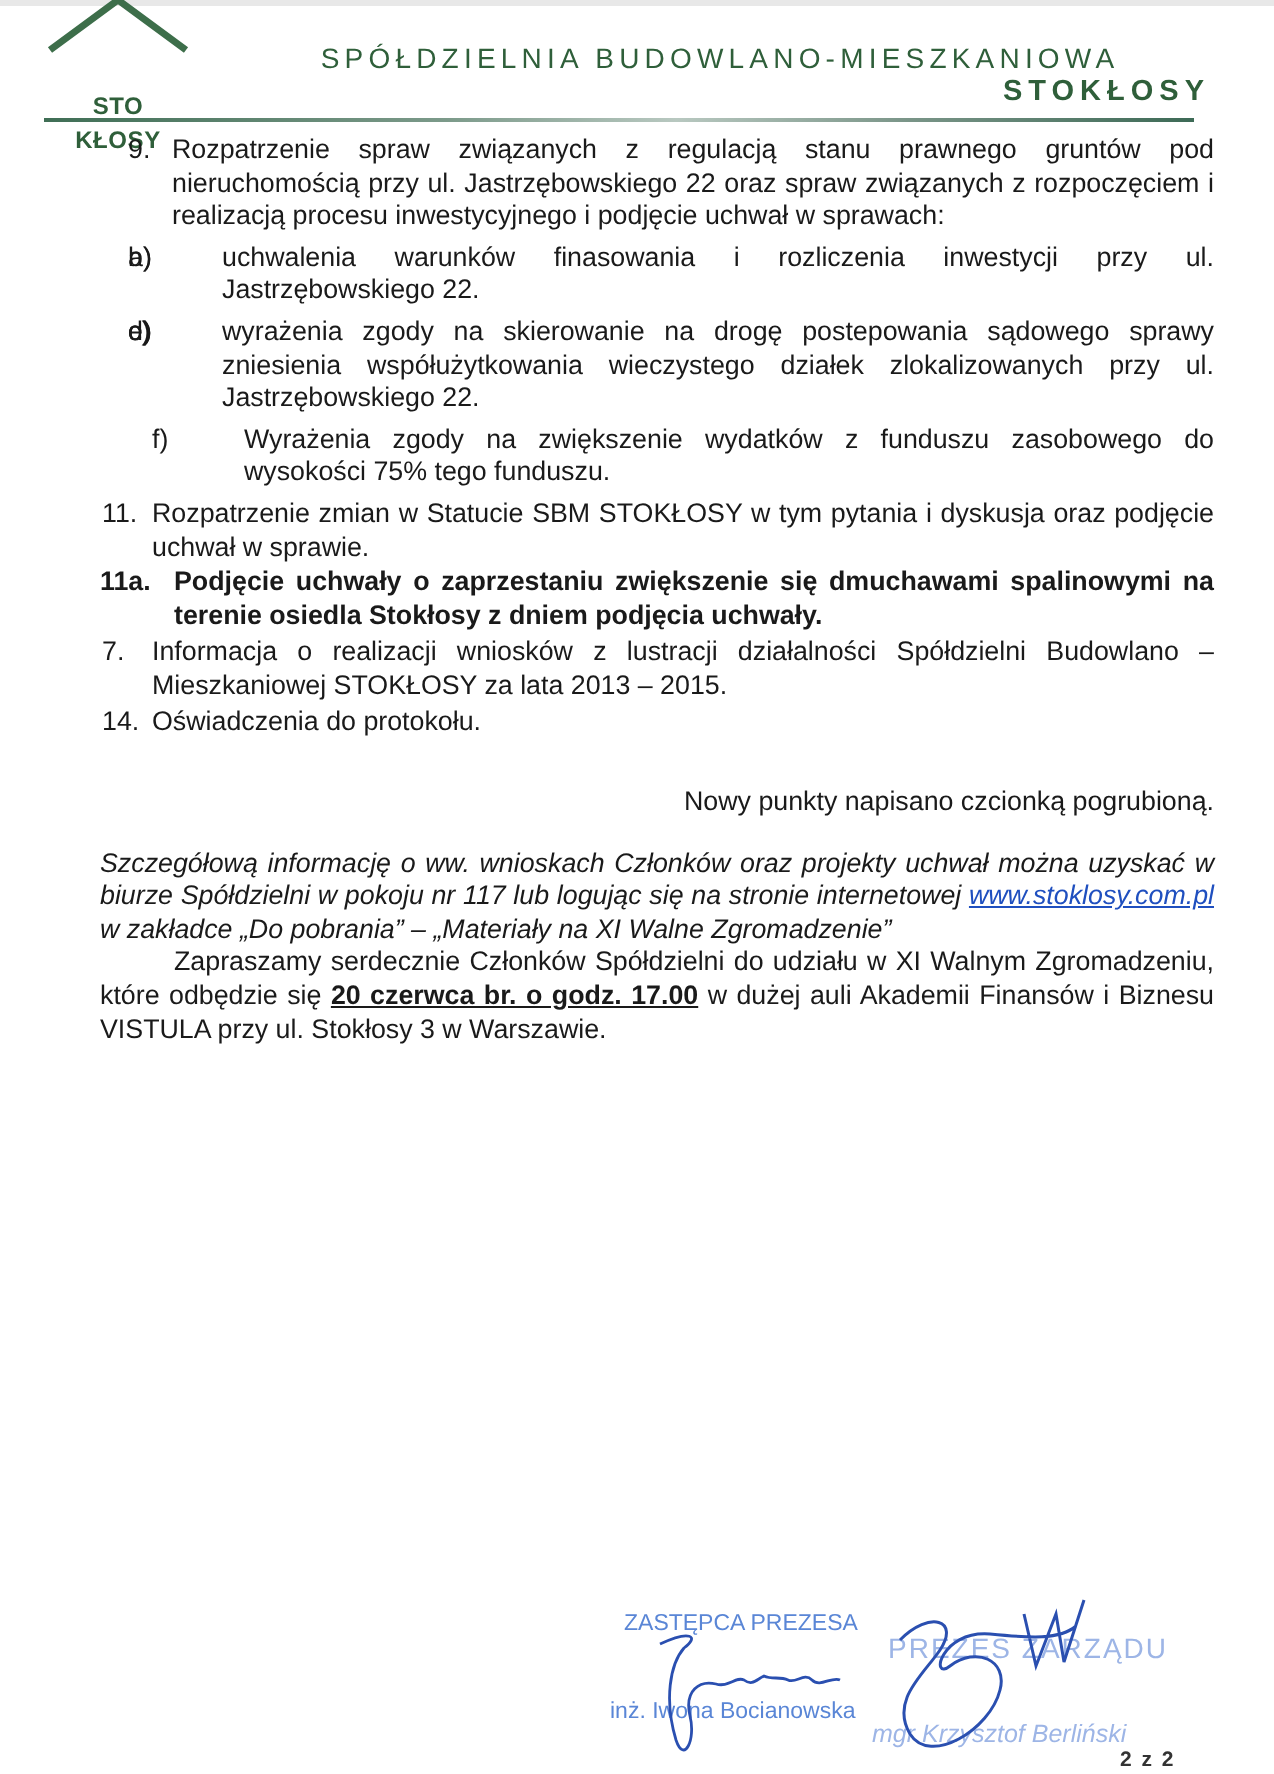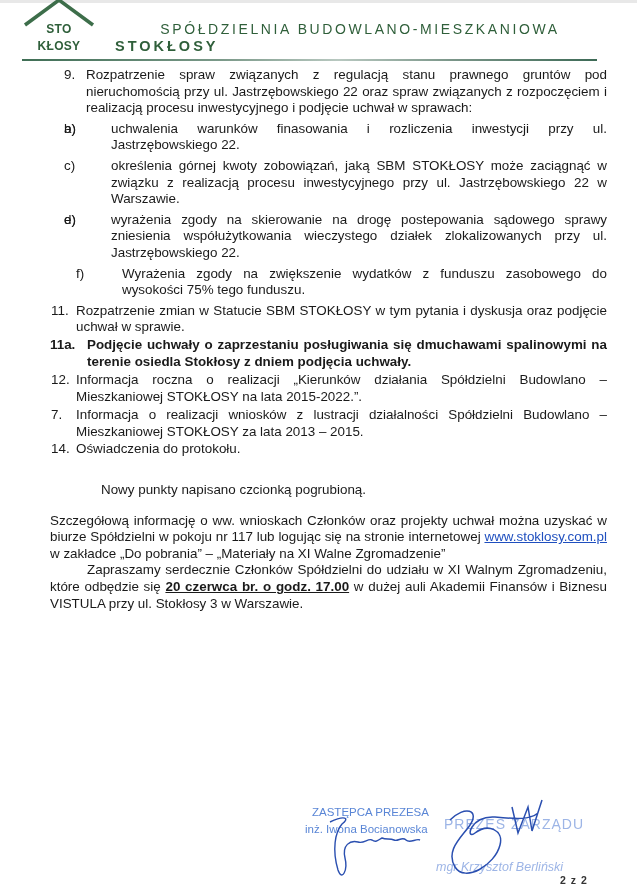--- a/index.html
+++ b/index.html
@@ -6,30 +6,30 @@
   body {
     width: 637px; height: 887px; position: relative; overflow: hidden;
     font-family: "Liberation Sans", sans-serif; color: #1a1a1a;
     font-size: 13.4px; line-height: 16.6px;
   }
   .topband { position: absolute; left: 0; top: 0; width: 637px; height: 3px; background: #e8e8e8; }
   .logo { position: absolute; left: 18px; top: 0; width: 82px; height: 56px; }
   .logo svg { position: absolute; left: 0; top: 0; }
   .logo .l1, .logo .l2 {
     position: absolute; width: 82px; text-align: center; font-weight: bold;
-    color: #2f5f3a; font-size: 12px; letter-spacing: 0.3px;
+    color: #2f5f3a; font-size: 12px; letter-spacing: 0.3px; margin-top: 24px;
   }
   .logo .l1 { top: 21px; }
   .logo .l2 { top: 38px; }
   .title1 {
     position: absolute; left: 115px; top: 21px; width: 490px; text-align: center;
     font-size: 14px; letter-spacing: 2.6px; color: #2f5f3a;
   }
   .title2 {
-    position: absolute; left: 115px; top: 38px; width: 490px; text-align: left;
+    position: absolute; left: 115px; top: 38px; width: 490px; text-align: right;
     font-size: 14.5px; letter-spacing: 3px; font-weight: bold; color: #2f5f3a;
   }
   .rule {
     position: absolute; left: 22px; top: 59px; width: 575px; height: 2px;
     background: linear-gradient(90deg, #3f6e55 0%, #7c9a8a 35%, #b8c8c0 55%, #7a9588 75%, #3d6a56 100%);
   }
   .content { position: absolute; left: 64px; top: 67px; width: 543px; }
   .item { position: relative; padding-left: 22px; text-align: justify; margin-bottom: 1px; }
   .item .num { position: absolute; left: 0; top: 0; }
   .item.n10 { margin-left: -13px; padding-left: 25px; }
@@ -62,60 +62,56 @@
 <div class="rule"></div>
 
 <div class="content">
   <div class="item">
     <span class="num">9.</span>
     <span>Rozpatrzenie spraw związanych z regulacją stanu prawnego gruntów pod nieruchomością przy ul. Jastrzębowskiego 22 oraz spraw związanych z rozpoczęciem i realizacją procesu inwestycyjnego i podjęcie uchwał w sprawach:</span>
   </div>
   <div class="subwrap">
     <div class="sub"><span class="let">a)</span></div>
     <div class="sub"><span class="let">b)</span><span>uchwalenia warunków finasowania i rozliczenia inwestycji przy ul. Jastrzębowskiego 22.</span></div>
-    <div class="sub"><span class="let">c)</span><span>określenia górnej kwoty zobowiązań, jaką SBM STOKŁOSY może zaciągnąć w związku z realizacją procesu inwestycyjnego przy ul. Jastrzębowskiego 22 w Warszawie.</span></div>
+    <div class="sub"><span class="let">c)</span></div>
     <div class="sub"><span class="let">d)</span></div>
     <div class="sub"><span class="let">e)</span><span>wyrażenia zgody na skierowanie na drogę postepowania sądowego sprawy zniesienia współużytkowania wieczystego działek zlokalizowanych przy ul. Jastrzębowskiego 22.</span></div>
     <div class="sub ind"><span class="let">f)</span><span>Wyrażenia zgody na zwiększenie wydatków z funduszu zasobowego do wysokości 75% tego funduszu.</span></div>
   </div>
 
   <div class="item n10">
     <span class="num">11.</span>
     <span>Rozpatrzenie zmian w Statucie SBM STOKŁOSY w tym pytania i dyskusja oraz podjęcie uchwał w sprawie.</span>
   </div>
   <div class="item n10 bold" style="padding-left:37px; margin-left:-14px; margin-bottom:2px;">
     <span class="num">11a.</span>
-    <span>Podjęcie uchwały o zaprzestaniu posługiwania się dmuchawami spalinowymi na terenie osiedla Stokłosy z dniem podjęcia uchwały.</span>
-  </div>
-  <div class="item n10">
-    <span class="num">12.</span>
-    <span>Informacja roczna o realizacji „Kierunków działania Spółdzielni Budowlano – Mieszkaniowej STOKŁOSY na lata 2015-2022.”.</span>
+    <span>Podjęcie uchwały o zaprzestaniu zwiększenie się dmuchawami spalinowymi na terenie osiedla Stokłosy z dniem podjęcia uchwały.</span>
   </div>
   <div class="item n10" style="margin-top:2px;">
     <span class="num">7.</span>
     <span>Informacja o realizacji wniosków z lustracji działalności Spółdzielni Budowlano – Mieszkaniowej STOKŁOSY za lata 2013 – 2015.</span>
   </div>
   <div class="item n10">
     <span class="num">14.</span>
     <span>Oświadczenia do protokołu.</span>
   </div>
 
-  <div style="margin-top:24px; padding-left:37px;">Nowy punkty napisano czcionką pogrubioną.</div>
+  <div style="margin-top:24px; padding-left:37px;text-align:right;">Nowy punkty napisano czcionką pogrubioną.</div>
 
-  <div class="p" style="margin-top:14px; margin-left:-14px;">
+  <div class="p" style="margin-top:14px; margin-left:-14px;font-style:italic;">
     <span>Szczegółową informację o ww. wnioskach Członków oraz projekty uchwał można uzyskać w biurze Spółdzielni w pokoju nr 117 lub logując się na stronie internetowej </span><span class="link">www.stoklosy.com.pl</span><span> w zakładce „Do pobrania” – „Materiały na XI Walne Zgromadzenie”</span>
   </div>
 
   <div class="p" style="margin-left:-14px; text-indent:37px;">
     <span>Zapraszamy serdecznie Członków Spółdzielni do udziału w XI Walnym Zgromadzeniu, które odbędzie się </span><span class="u">20 czerwca br. o godz. 17.00</span><span> w dużej auli Akademii Finansów i Biznesu VISTULA przy ul. Stokłosy 3 w Warszawie.</span>
   </div>
 </div>
 
 <div class="sig" style="left:312px; top:804px;">ZASTĘPCA PREZESA</div>
-<div class="sig" style="left:305px; top:821px;text-align:right;">inż. Iwona Bocianowska</div>
+<div class="sig" style="left:305px; top:848px;text-align:right;">inż. Iwona Bocianowska</div>
 <div class="sig" style="left:444px; top:816px; font-size:14px; color:#9db5e6; letter-spacing:1px;">PREZES ZARZĄDU</div>
 <div class="sig" style="left:436px; top:859px; font-style:italic; font-size:12.5px; color:#9db5e6;">mgr Krzysztof Berliński</div>
 
 <svg style="position:absolute; left:320px; top:810px;" width="160" height="75" viewBox="0 0 160 75">
   <path d="M10,12 C25,5 30,8 22,14 C15,22 12,40 18,60 C22,72 28,60 25,48 C22,35 30,30 38,32 C44,34 48,28 52,30 C56,33 58,30 62,28 C66,30 70,28 74,30 C78,32 82,26 86,30 C90,34 96,28 100,30" fill="none" stroke="#2a4fb0" stroke-width="1.4"></path>
 </svg>
 <svg style="position:absolute; left:440px; top:795px;" width="140" height="90" viewBox="0 0 140 90">
   <path d="M10,25 C25,10 40,15 30,30 C22,42 5,55 15,72 C25,88 55,70 60,50 C64,35 48,28 35,38 C25,46 30,20 55,22 C75,24 90,25 98,18 M72,12 L78,38 L88,12 L92,36 L102,5" fill="none" stroke="#2a4fb0" stroke-width="1.5"></path>
 </svg>
 

